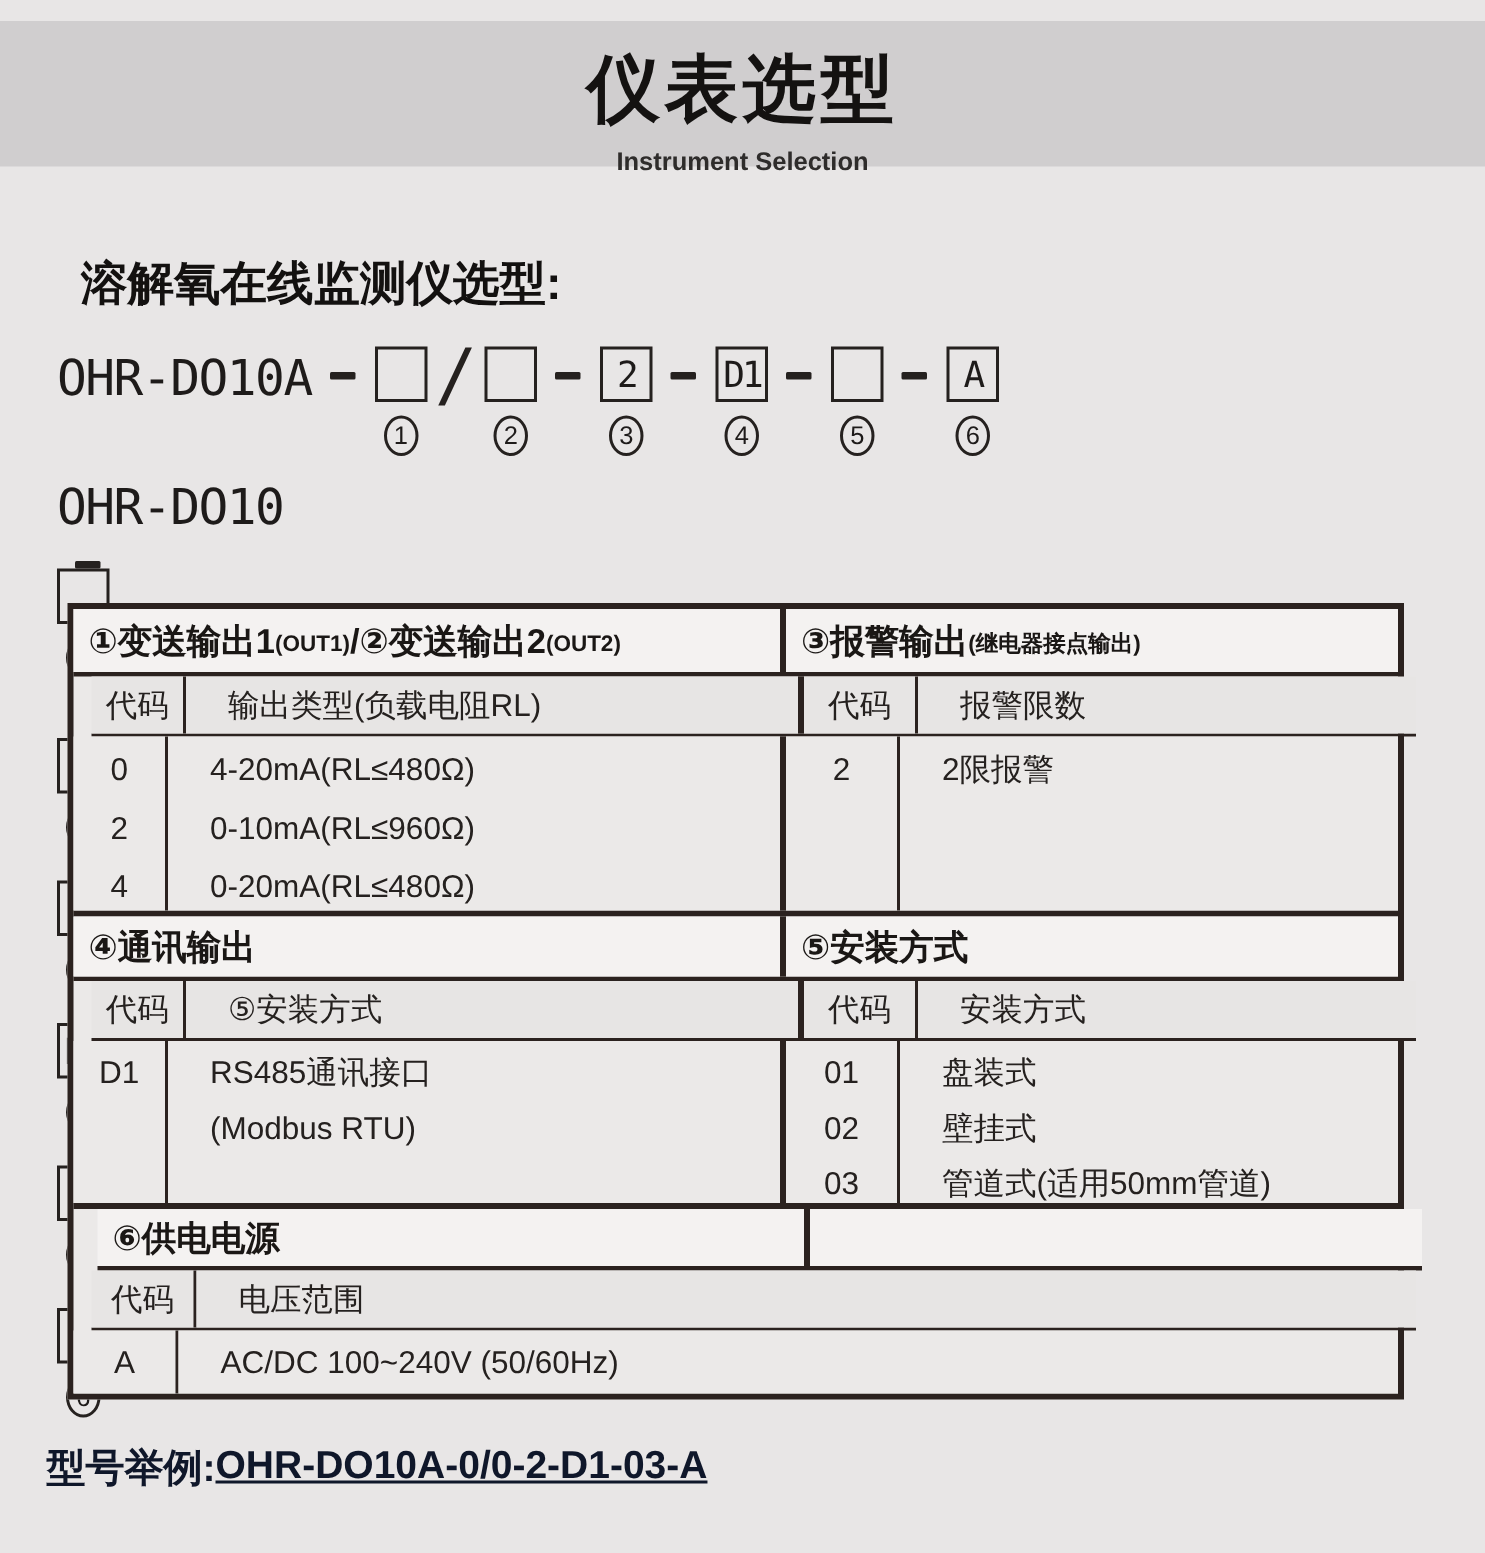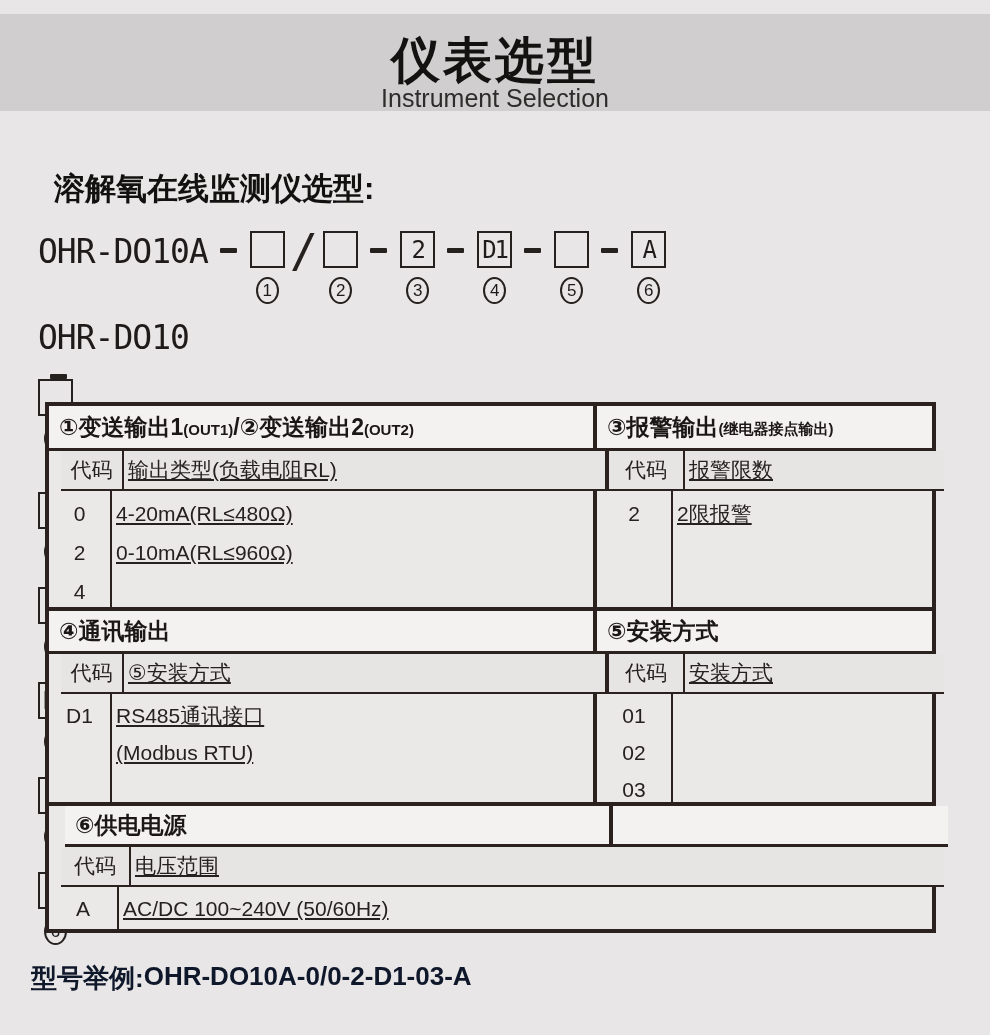--- a/index.html
+++ b/index.html
@@ -15,21 +15,21 @@
   html,body{margin:0;padding:0;}
   body{
     width:990px;height:1035px;position:relative;overflow:hidden;
     background:var(--page-bg);
     font-family:"Liberation Sans","DejaVu Sans",sans-serif;
     color:var(--ink);
   }
   
   .band{position:absolute;top:14px;left:0;width:990px;height:97px;background:var(--band-bg);text-align:center;}
   .band-title{margin:0;padding-top:20px;font-size:49px;line-height:52px;font-weight:700;letter-spacing:3px;color:#141211;}
-  .band-sub{margin:0;font-size:25px;line-height:24px;color:#2e2c2b;font-weight:400;}
+  .band-sub{margin:10px;font-size:17px;line-height:24px;color:#2e2c2b;font-weight:700;}
   
   .sec-title{position:absolute;top:168px;left:54px;font-size:31px;font-weight:700;color:#131110;}
   
   .model{position:absolute;left:38px;display:flex;align-items:flex-start;}
   .model-1{top:231px;}
   .model-2{top:317px;flex-direction:column;}
   .mlabel{
     font-family:"DejaVu Sans Mono","Liberation Mono",monospace;
     font-size:33px;height:40px;display:flex;align-items:center;
     color:#1e1b1a;letter-spacing:-1px;white-space:pre;
@@ -51,39 +51,39 @@
     font-size:17px;color:#1e1b1a;
   }
   
   .spec{position:absolute;top:402px;left:45px;width:891px;border:4px solid var(--ink);background:var(--cell-body);}
   .row{display:flex;width:100%;}
   .bb2{border-bottom:2px solid var(--ink);}
   .bb3{border-bottom:3px solid var(--ink);}
   .bb4{border-bottom:4px solid var(--ink);}
   .h45{height:45px;} .h40{height:40px;margin-left:12px;} .h43{height:43px;} .h41{height:41px;margin-left:16px;}
   .h120{height:120px;} .h112{height:112px;} .h42{height:42px;}
-  .lhalf{width:548px;border-right:4px solid var(--ink);display:flex;}
+  .lhalf{width:475px;border-right:4px solid var(--ink);display:flex;}
   .rhalf{flex:1;display:flex;border-radius:10px;}
   .hcell{background:var(--cell-head);font-weight:700;font-size:23px;display:flex;align-items:center;padding-left:10px;width:100%;color:#1a1715;}
   .hsmall{font-size:15px;font-weight:700;margin-top:4px;letter-spacing:0px;}
   .subcell{background:var(--cell-sub);font-size:21px;display:flex;align-items:center;color:#25211f;}
   .bodycell{background:var(--cell-body);font-size:21px;color:#25211f;}
   .codecol-l{width:63px;border-right:2px solid var(--ink);justify-content:center;text-align:center;flex-shrink:0;}
   .codecol-r{width:76px;border-right:2px solid var(--ink);justify-content:center;text-align:center;flex-shrink:0;}
   .codecol-f{width:70px;border-right:2px solid var(--ink);justify-content:center;text-align:center;flex-shrink:0;}
-  .desccol{flex:1;padding-left:4px;display:flex;align-items:center;text-decoration:underline;}
+  .desccol{flex:1;padding-left:28px;display:flex;align-items:center;}
   .vlist{display:block;padding-top:3px;}
   .vlist div{line-height:39px;}
   .vlist38 div{line-height:37px;}
   .topalign{align-items:flex-start;display:flex;}
   .codecol-l.topalign,.codecol-r.topalign{display:block;padding-top:3px;}
   .desccol.topalign{display:block;padding-top:3px;}
   
   .example{position:absolute;top:961px;left:31px;font-size:26px;font-weight:700;color:#0f172a;display:flex;}
-  .example .modelno{letter-spacing:0px;}
+  .example .modelno{letter-spacing:0px;text-decoration:underline;}
 </style>
 </head>
 <body>
 
 <div class="band">
   <div class="band-title">仪表选型</div>
   <div class="band-sub">Instrument Selection</div>
 </div>
 
 <div class="sec-title">溶解氧在线监测仪选型:</div>
@@ -189,20 +189,21 @@
   <div class="row h120 bb4">
     <div class="lhalf">
       <div class="bodycell codecol-l topalign vlist">
         <div>0</div>
         <div>2</div>
         <div>4</div>
       </div>
       <div class="bodycell desccol topalign vlist">
         <div>4-20mA(RL≤480Ω)</div>
         <div>0-10mA(RL≤960Ω)</div>
+        <div>0-20mA(RL≤480Ω)</div>
       </div>
     </div>
     <div class="rhalf">
       <div class="bodycell codecol-r topalign vlist">
         <div>2</div>
       </div>
       <div class="bodycell desccol topalign vlist">
         <div>2限报警</div>
       </div>
     </div>
@@ -237,20 +238,25 @@
         <div>RS485通讯接口</div>
         <div>(Modbus RTU)</div>
       </div>
     </div>
     <div class="rhalf">
       <div class="bodycell codecol-r topalign vlist vlist38">
         <div>01</div>
         <div>02</div>
         <div>03</div>
       </div>
+      <div class="bodycell desccol topalign vlist vlist38">
+        <div>盘装式</div>
+        <div>壁挂式</div>
+        <div>管道式(适用50mm管道)</div>
+      </div>
     </div>
   </div>
 
   <div class="row h41 bb3">
     <div class="lhalf">
       <div class="hcell">⑥供电电源</div>
     </div>
     <div class="rhalf">
       <div class="hcell"></div>
     </div>

